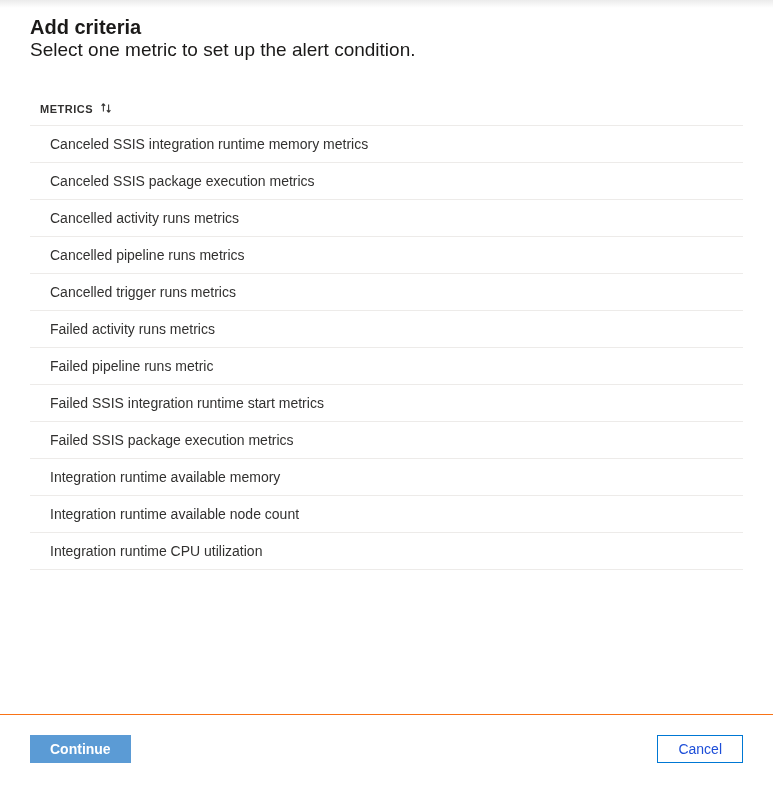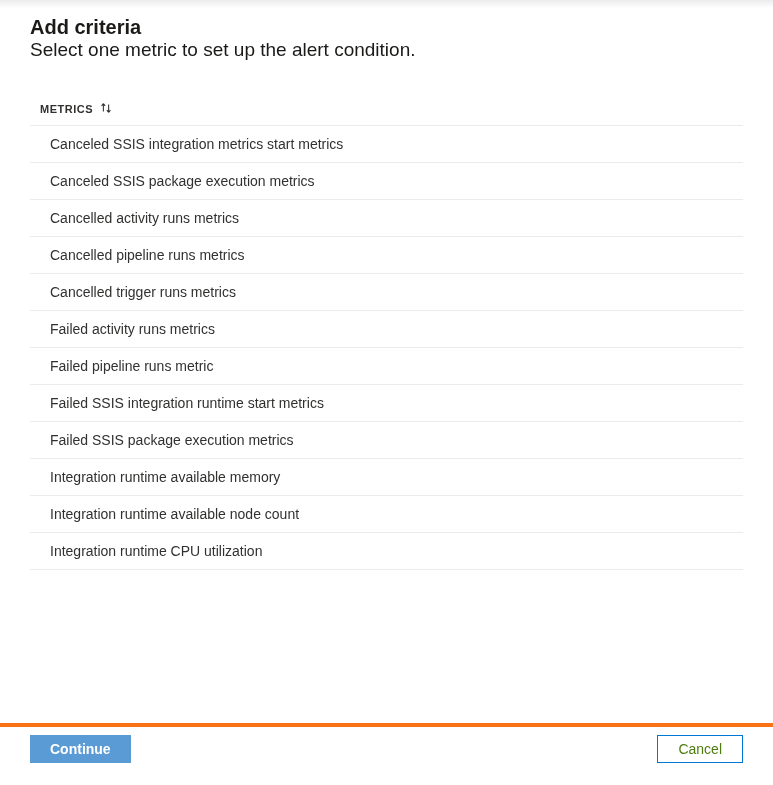--- a/index.html
+++ b/index.html
@@ -79,43 +79,43 @@
       border-radius: 3px;
     }
     .metric-row {
       padding: 10px 20px;
       border-bottom: 1px solid #edebe9;
       font-size: 14px;
       color: #323130;
       cursor: pointer;
     }
     .footer {
-      border-top: 4px solid #f97316;
-      padding: 8px 30px 22px 30px;
+      border-top: 1px solid #f97316;
+      padding: 20px 30px 22px 30px;
       display: flex;
       justify-content: space-between;
       align-items: flex-start;
       flex-shrink: 0;
     }
     .btn {
       font-family: inherit;
       font-size: 14px;
       padding: 6px 20px;
       cursor: pointer;
       border: none;
       outline: none;
     }
     .btn-primary {
       background: #5b9bd5;
       color: #ffffff;
       font-weight: 600;
     }
     .btn-secondary {
       background: #ffffff;
-      color: #4d7c0f;
+      color: #1d4ed8;
       border: 1px solid #0078d4;
       font-weight: 400;
       padding: 5px 20px;
     }
   </style>
 </head>
 <body>
 
 <div class="top-shadow"></div>
 
@@ -126,21 +126,21 @@
   <div class="table-header">
     <span class="table-header-label">Metrics</span>
     <svg class="sort-icon" viewBox="0 0 16 16" fill="none" stroke="#323130" stroke-width="1.2">
       <path d="M5 3 L5 12 M5 3 L3 5.5 M5 3 L7 5.5"></path>
       <path d="M11 4 L11 13 M11 13 L9 10.5 M11 13 L13 10.5"></path>
     </svg>
   </div>
 
   <div class="metrics-list-wrapper">
     <div class="metrics-list" id="metrics-list">
-        <div class="metric-row">Canceled SSIS integration metrics start metrics</div>
+        <div class="metric-row">Canceled SSIS integration runtime memory metrics</div>
         <div class="metric-row">Canceled SSIS package execution metrics</div>
         <div class="metric-row">Cancelled activity runs metrics</div>
         <div class="metric-row">Cancelled pipeline runs metrics</div>
         <div class="metric-row">Cancelled trigger runs metrics</div>
         <div class="metric-row">Failed activity runs metrics</div>
         <div class="metric-row">Failed pipeline runs metric</div>
         <div class="metric-row">Failed SSIS integration runtime start metrics</div>
         <div class="metric-row">Failed SSIS package execution metrics</div>
         <div class="metric-row">Integration runtime available memory</div>
         <div class="metric-row">Integration runtime available node count</div>

